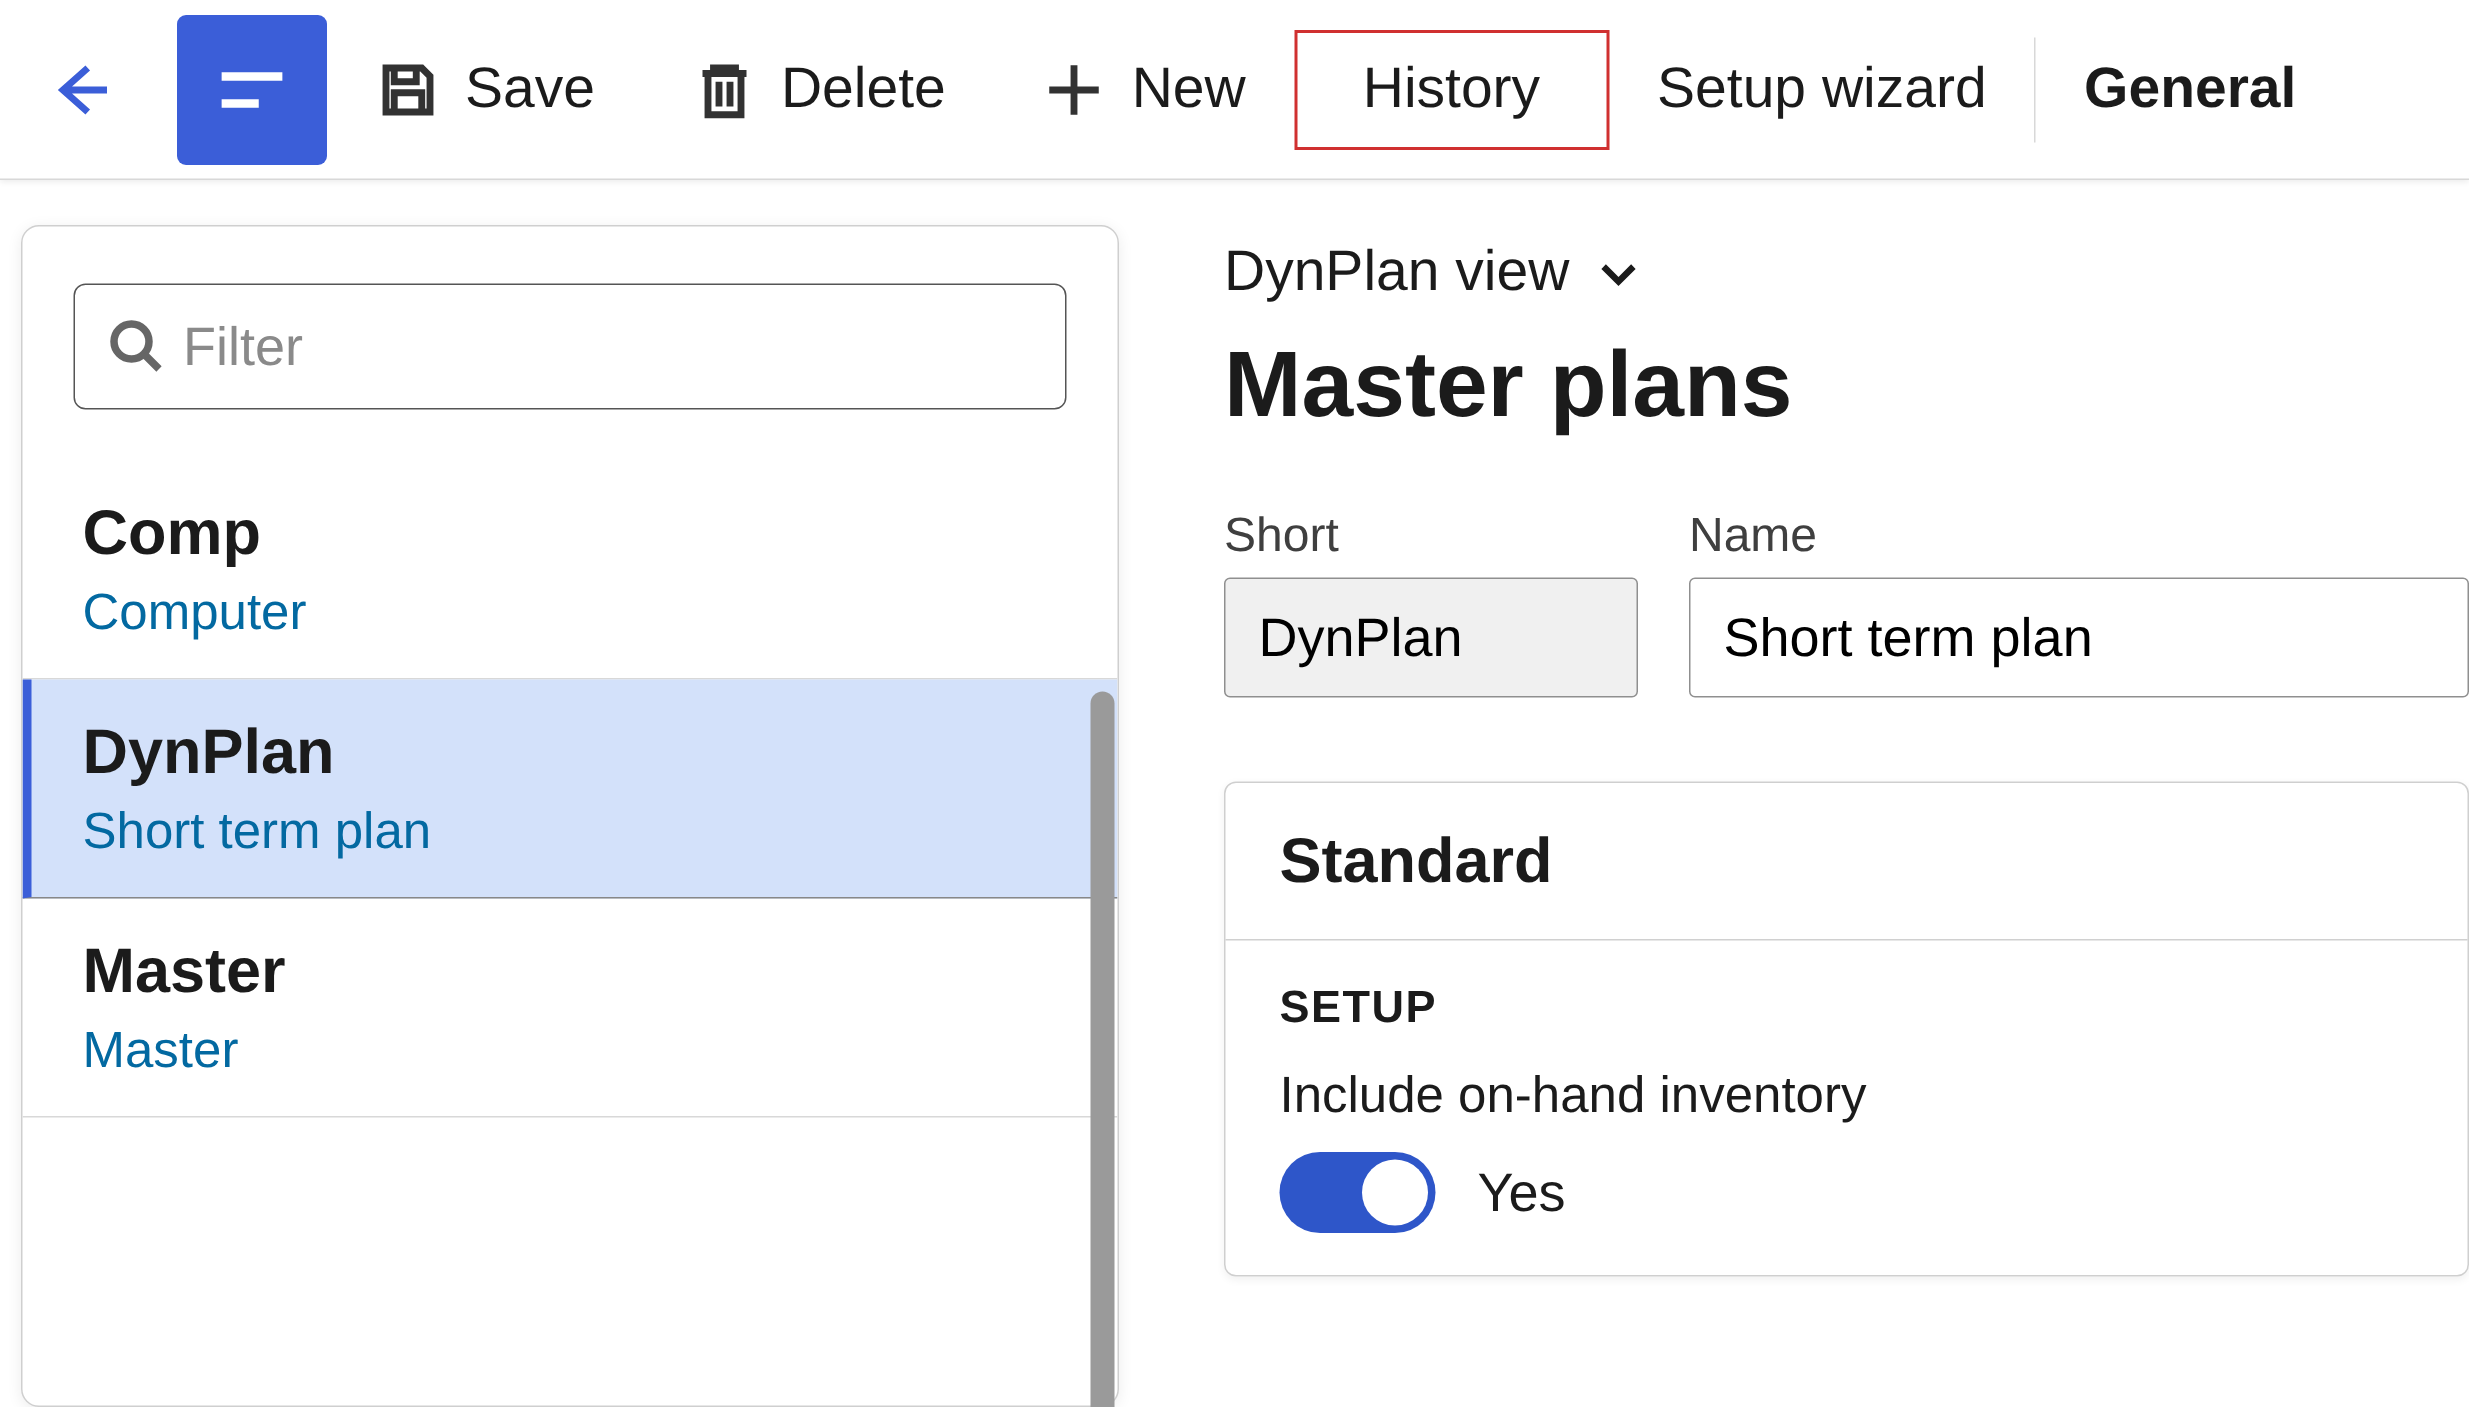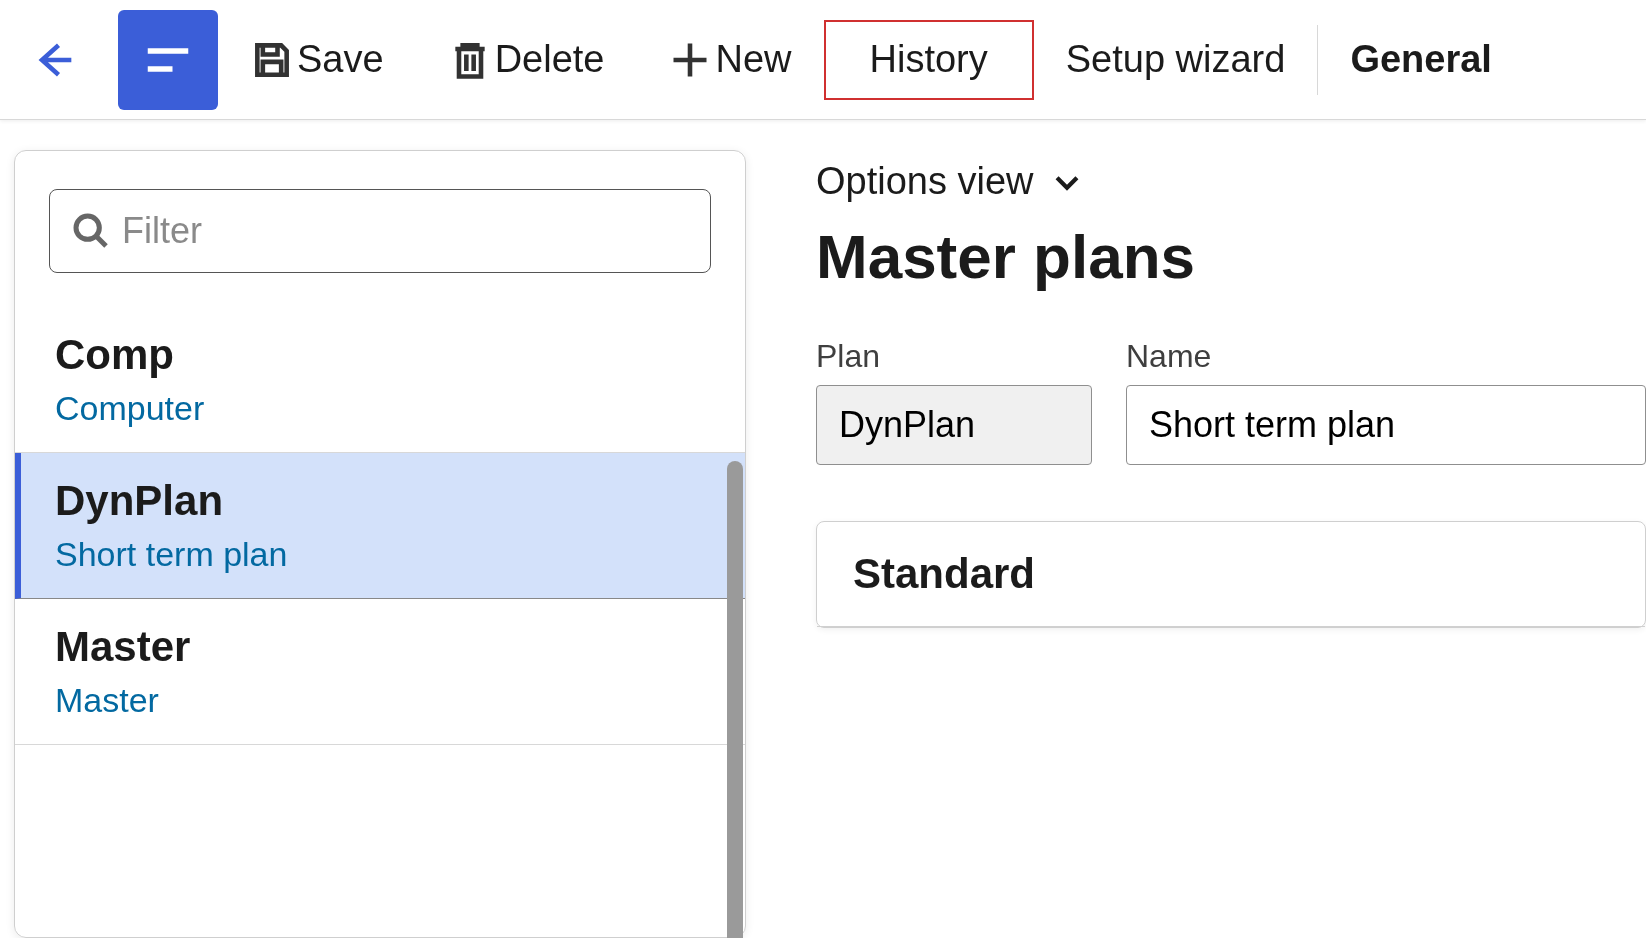--- a/index.html
+++ b/index.html
@@ -5,21 +5,21 @@
   * { box-sizing: border-box; }
   html, body { margin:0; padding:0; font-family: "Segoe UI", Arial, sans-serif; background:#fff; color:#1b1b1b; }
   body { width:1646px; height:938px; overflow:hidden; }
 
   
   .toolbar { display:flex; align-items:center; height:120px; padding:0 18px; border-bottom:1px solid #d8d8d8; box-shadow: 0 1px 4px rgba(0,0,0,0.08); }
   .icon-btn { display:flex; align-items:center; justify-content:center; width:70px; height:70px; border-radius:6px; }
   .icon-btn.back svg { stroke:#3b5ed8; }
   .icon-btn.menu { width:100px; height:100px; background:#3b5ed8; margin-left:30px; }
   .icon-btn.menu svg { stroke:#fff; }
-  .tb-group { display:flex; align-items:center; gap:3px; padding:0 32px; height:80px; cursor:pointer; }
+  .tb-group { display:flex; align-items:center; gap:16px; padding:0 32px; height:80px; cursor:pointer; }
   .tb-group .lbl { font-size:38px; }
   .tb-group.options .lbl { font-weight:600; }
   .tb-sep { width:1px; height:70px; background:#d8d8d8; }
   .highlighted { border:2px solid #d03030; padding:24px 44px; }
 
   svg.ico { width:44px; height:44px; stroke:#323232; stroke-width:2.5; fill:none; }
 
   
   .main { display:flex; padding:30px 0 0 14px; height:calc(100% - 120px); }
 
@@ -134,36 +134,46 @@
       <div class="list-item">
         <div class="li-title">Master</div>
         <div class="li-sub">Master</div>
       </div>
     </div>
     <div class="fake-scrollbar"></div>
   </div>
 
   <div class="detail">
     <div class="view-select">
-      <span>Options view</span>
+      <span>DynPlan view</span>
       <svg viewBox="0 0 24 24" width="34" height="34" stroke="#1b1b1b" stroke-width="3" fill="none">
           <path d="M5 9 L12 16 L19 9"></path>
         </svg>
     </div>
     <h1 class="page-title">Master plans</h1>
 
     <div class="field-row">
       <div class="field">
-        <span class="field-label">Plan</span>
+        <span class="field-label">Short</span>
         <input class="text-input ro" readonly="" value="DynPlan" style="">
       </div>
       <div class="field">
         <span class="field-label">Name</span>
         <input class="text-input name" value="Short term plan" style="">
       </div>
     </div>
 
     <div class="section-card">
       <div class="section-header">Standard</div>
+      <div class="section-body">
+        <div class="sub-heading">SETUP</div>
+        <div class="setting-label">Include on-hand inventory</div>
+        <div class="toggle-row">
+          <div class="toggle">
+              <div class="thumb"></div>
+            </div>
+          <span class="toggle-text">Yes</span>
+        </div>
+      </div>
     </div>
   </div>
 
 </div>
 
 </body></html>

